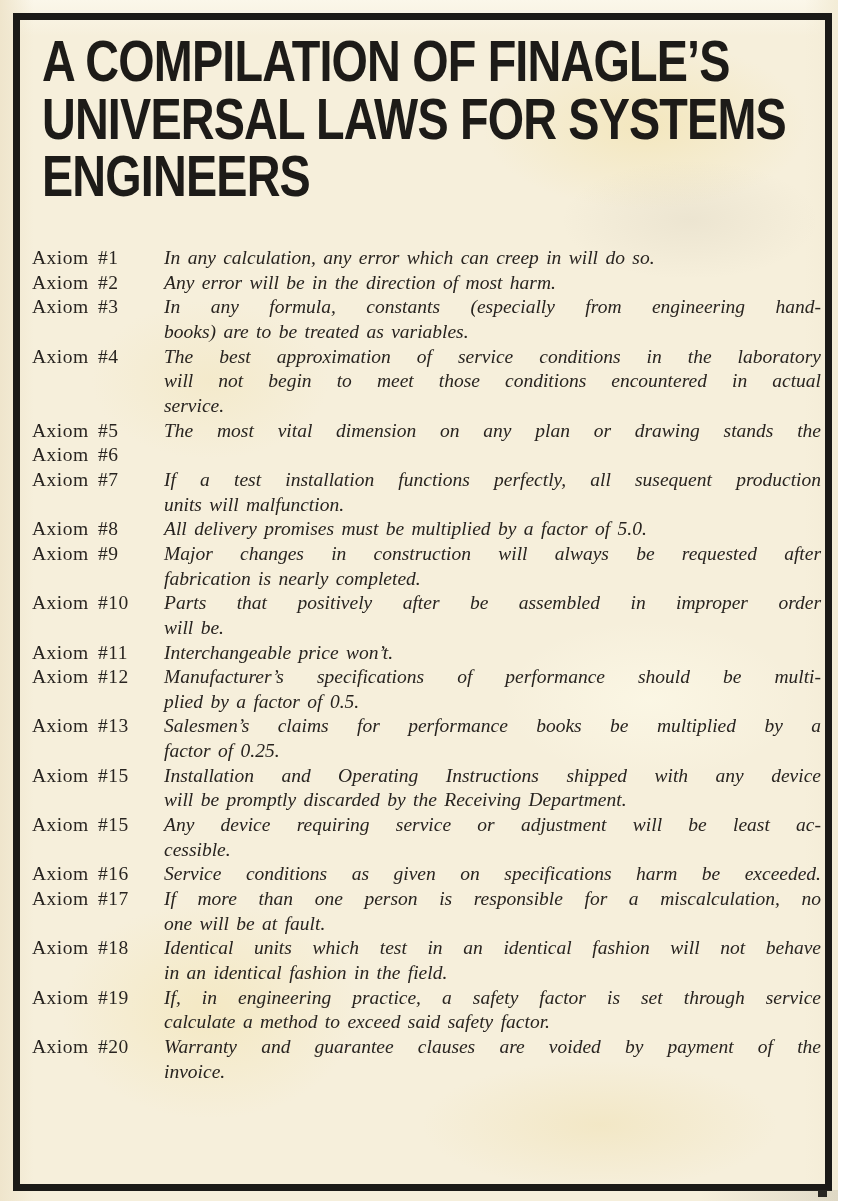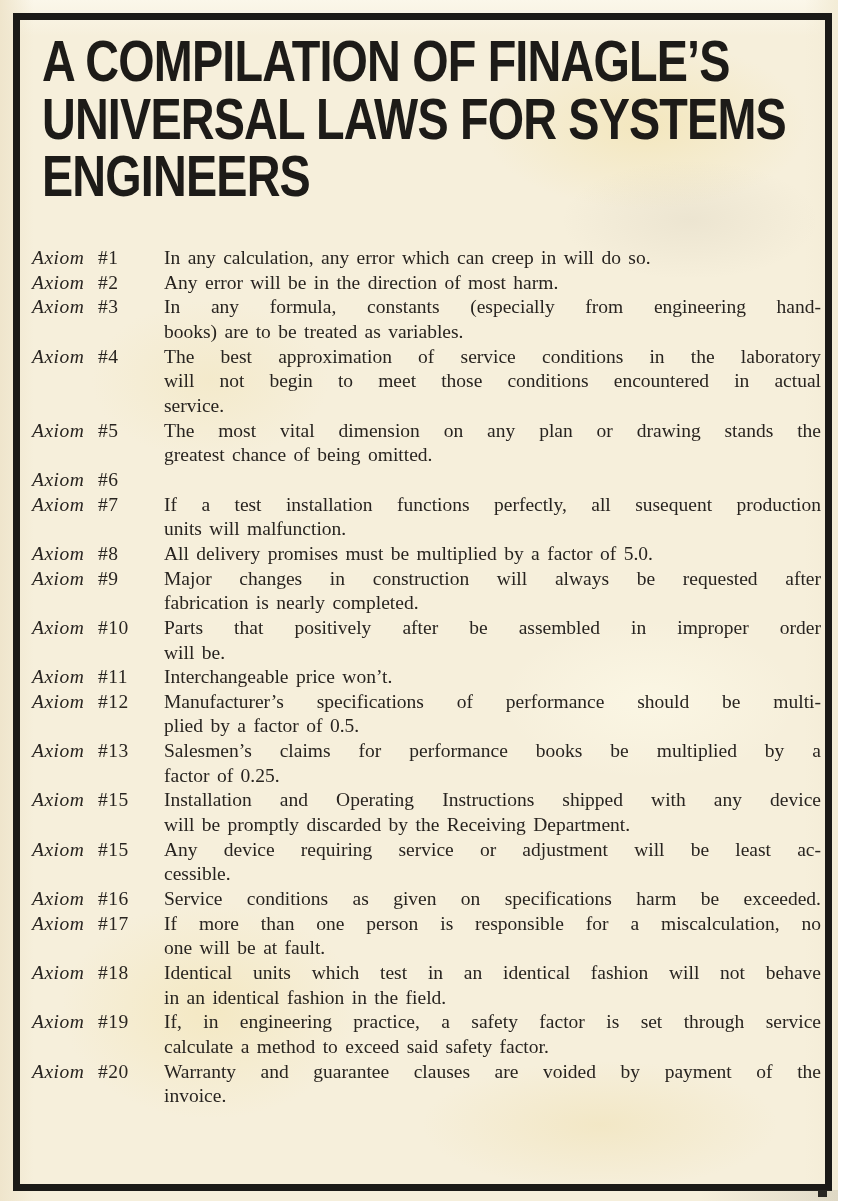--- a/index.html
+++ b/index.html
@@ -56,27 +56,26 @@
     color:#282420;
     font-size:19.5px;
     line-height:24.65px;
   }
   .ax-row{
     display:grid;
     grid-template-columns:66px 66px 1fr;
     align-items:start;
   }
   .ax-label{
-    font-style:italic;
     letter-spacing:0.5px;
   }
   .ax-num{
     letter-spacing:0.5px;
   }
-  .ax-text{min-width:0;}
+  .ax-text{min-width:0;font-style:italic;}
   .ax-line{word-spacing:0.13em;}
   .ax-line.just{text-align:justify;text-align-last:justify;}
   .ax-line.nat{text-align:left;}
 
   .artifact{position:absolute;background:#3c3a35;}
   .a-top-right{left:841px;top:14px;width:6px;height:14px;transform:rotate(7deg);opacity:.85;}
   .a-corner{left:818px;top:1184px;width:9px;height:13px;background:#1b1a17;}
   .a-bottom-smudge{left:700px;top:1190px;width:150px;height:11px;background:linear-gradient(90deg, rgba(120,115,105,0) , rgba(120,115,105,0.18));}
 </style>
 </head>
@@ -128,21 +127,20 @@
           <div class="ax-line just">The best approximation of service conditions in the laboratory</div>
           <div class="ax-line just">will not begin to meet those conditions encountered in actual</div>
           <div class="ax-line nat">service.</div>
         </div>
       </div>
       <div class="ax-row">
         <div class="ax-label">Axiom</div>
         <div class="ax-num">#5</div>
         <div class="ax-text">
           <div class="ax-line just">The most vital dimension on any plan or drawing stands the</div>
-          <div class="ax-line nat">greatest chance of being omitted.</div>
         </div>
       </div>
       <div class="ax-row">
         <div class="ax-label">Axiom</div>
         <div class="ax-num">#6</div>
       </div>
       <div class="ax-row">
         <div class="ax-label">Axiom</div>
         <div class="ax-num">#7</div>
         <div class="ax-text">

